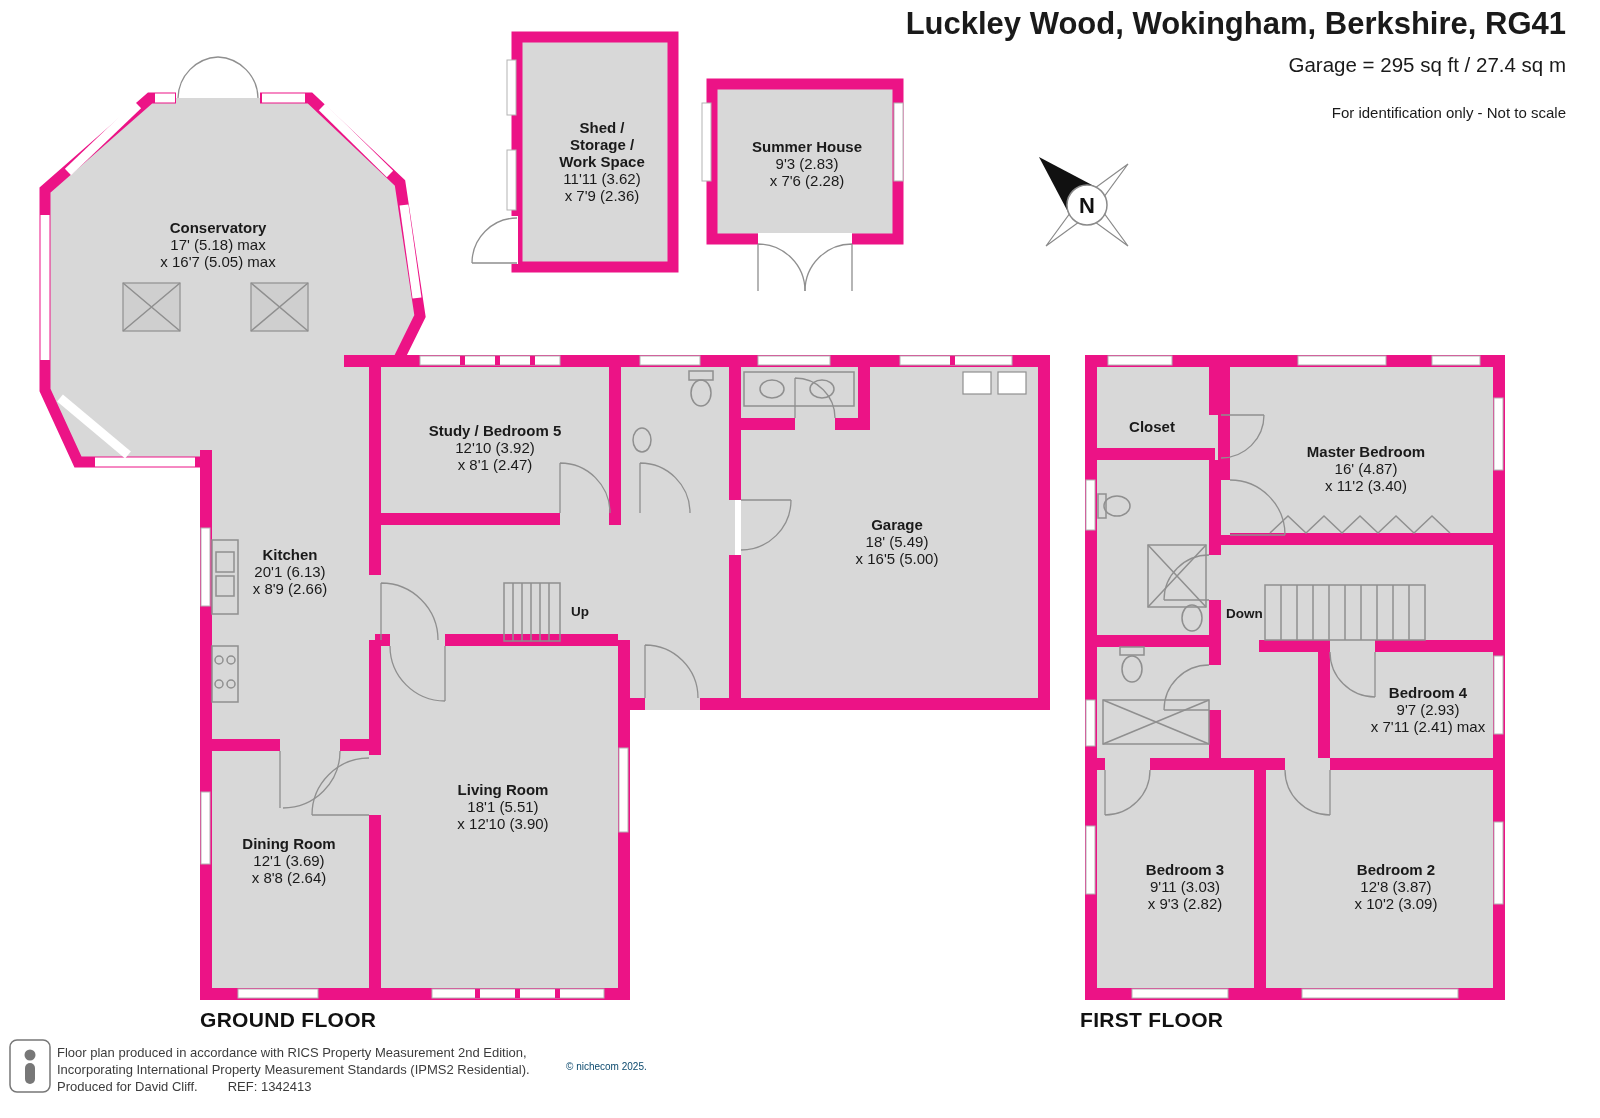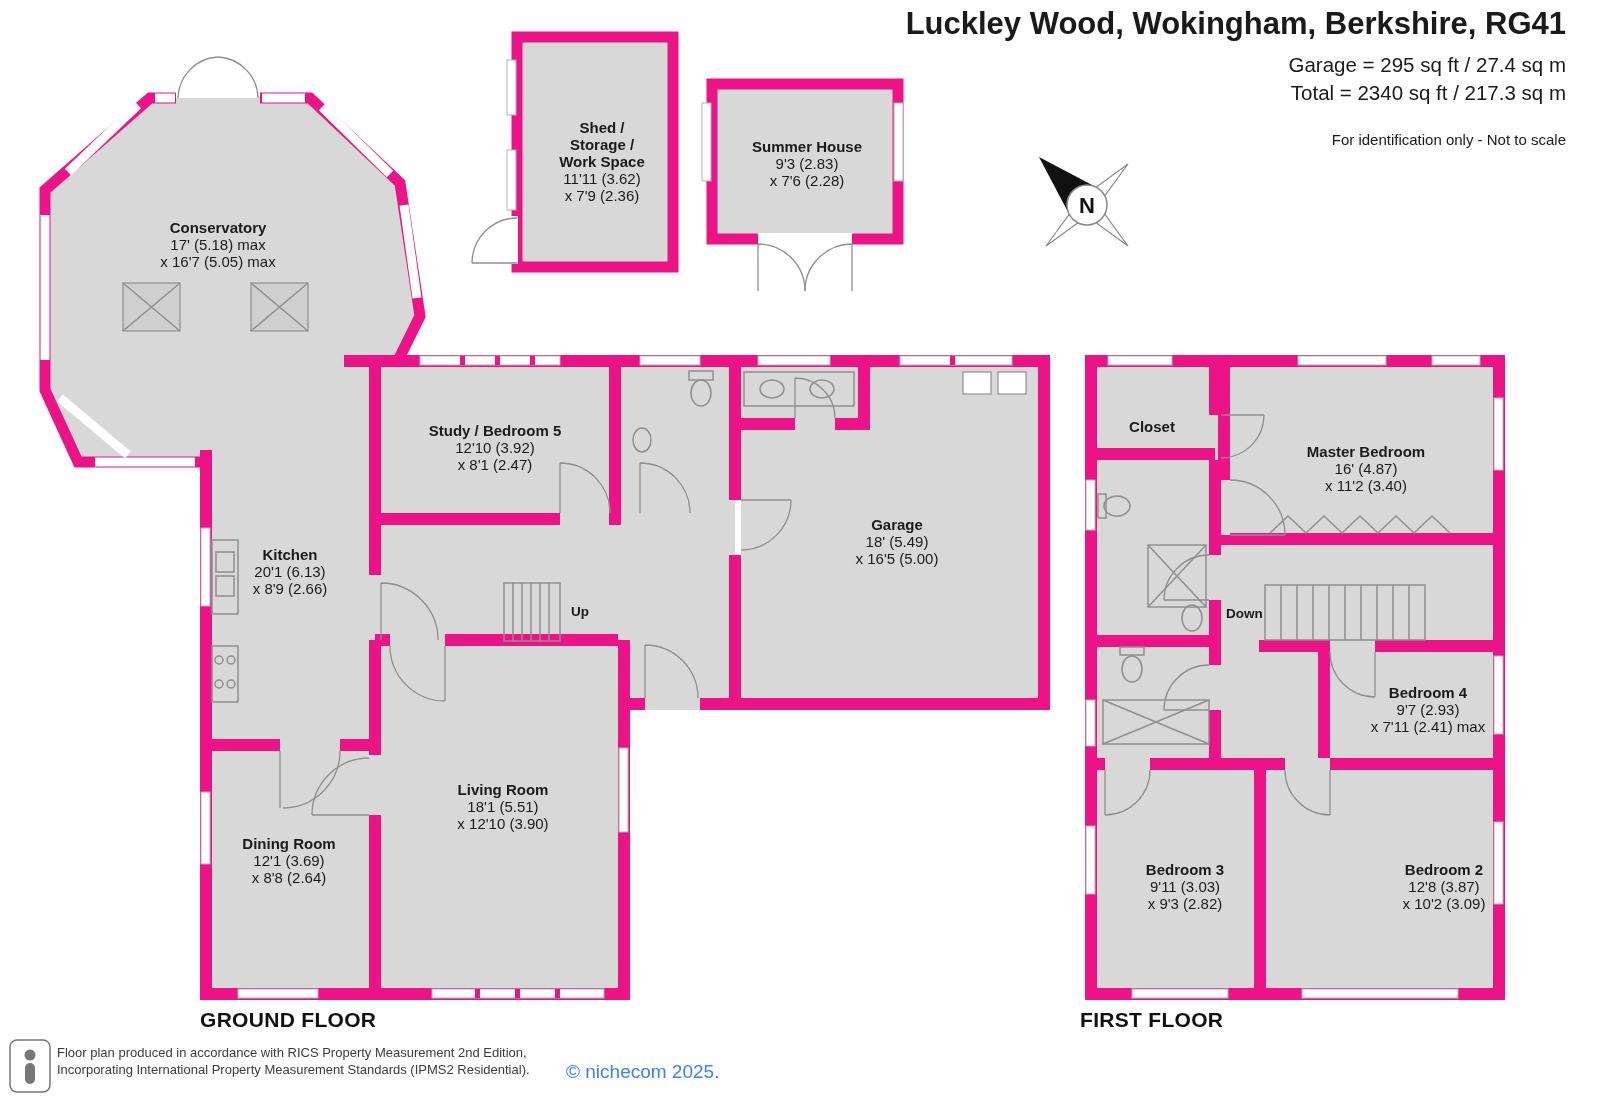--- a/index.html
+++ b/index.html
@@ -34,21 +34,21 @@
   .lbl{position:absolute;text-align:center;font-size:15px;line-height:17px;color:var(--text);
        transform:translateX(-50%);white-space:nowrap;}
   .lbl b{display:block;font-weight:bold;}
   .lbl span{display:block;}
   .small-lbl{position:absolute;font-weight:bold;font-size:13.5px;color:var(--text);}
   .floor-title{position:absolute;font-weight:bold;font-size:21px;letter-spacing:.3px;color:#111;}
 
   .footer{position:absolute;left:57px;top:1044px;font-size:13px;line-height:17px;color:#3c3c3c;}
   .footer .row3{margin-top:0;}
   .footer .ref{margin-left:30px;}
-  .copyright{position:absolute;left:566px;top:1061px;font-size:19px;color:#3b82f6;}
+  .copyright{position:absolute;left:566px;top:1061px;font-size:10px;color:#0c4a6e;}
 </style>
 </head>
 <body>
 
 <div class="canvas">
 
   <svg class="plan" width="1600" height="1118" viewBox="0 0 1600 1118">
 
     <g>
       <polygon class="cons" points="150,98 310,98 400,183 420,316 348,462 78,462 45,390 45,190"></polygon>
@@ -283,21 +283,20 @@
     <g>
       <rect x="10" y="1040" width="40" height="52" rx="7" fill="none" stroke="#777" stroke-width="1.5"></rect>
       <circle cx="30" cy="1055" r="5.5" fill="#777"></circle>
       <rect x="25" y="1063" width="10" height="21" rx="5" fill="#777"></rect>
     </g>
   </svg>
 
   <div class="header">
     <div class="title">Luckley Wood, Wokingham, Berkshire, RG41</div>
     <div class="area">Garage = 295 sq ft / 27.4 sq m</div>
-    <div class="area">Total = 2340 sq ft / 217.3 sq m</div>
     <div class="disclaimer">For identification only - Not to scale</div>
   </div>
 
   <div class="lbl" style="left:218px;top:219px">
     <b>Conservatory</b>
     <span>17' (5.18) max</span>
     <span>x 16'7 (5.05) max</span>
   </div>
   <div class="lbl" style="left:602px;top:119px">
     <b>Shed /</b>
@@ -349,29 +348,32 @@
   <div class="lbl" style="left:1428px;top:684px">
     <b>Bedroom 4</b>
     <span>9'7 (2.93)</span>
     <span>x 7'11 (2.41) max</span>
   </div>
   <div class="lbl" style="left:1185px;top:861px">
     <b>Bedroom 3</b>
     <span>9'11 (3.03)</span>
     <span>x 9'3 (2.82)</span>
   </div>
-  <div class="lbl" style="left:1444px;top:861px">
+  <div class="lbl" style="left:1396px;top:861px">
     <b>Bedroom 2</b>
     <span>12'8 (3.87)</span>
     <span>x 10'2 (3.09)</span>
   </div>
   <div class="small-lbl" style="left:1226px;top:606px">Down</div>
 
   <div class="floor-title" style="left:200px;top:1008px">GROUND FLOOR</div>
   <div class="floor-title" style="left:1080px;top:1008px">FIRST FLOOR</div>
 
   <div class="footer">
     <div>Floor plan produced in accordance with RICS Property Measurement 2nd Edition,</div>
     <div>Incorporating International Property Measurement Standards (IPMS2 Residential).</div>
+    <div class="row3">
+      <span>Produced for David Cliff.</span><span class="ref">REF:  1342413</span>
+    </div>
   </div>
   <div class="copyright">© nichecom 2025.</div>
 
 </div>
 
 </body></html>

